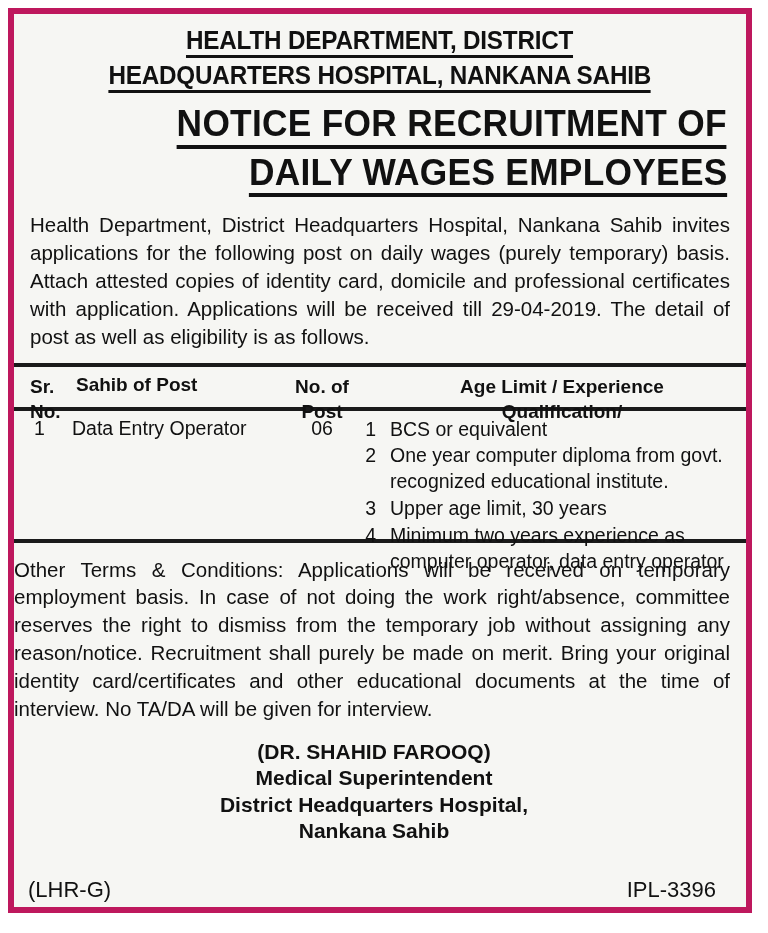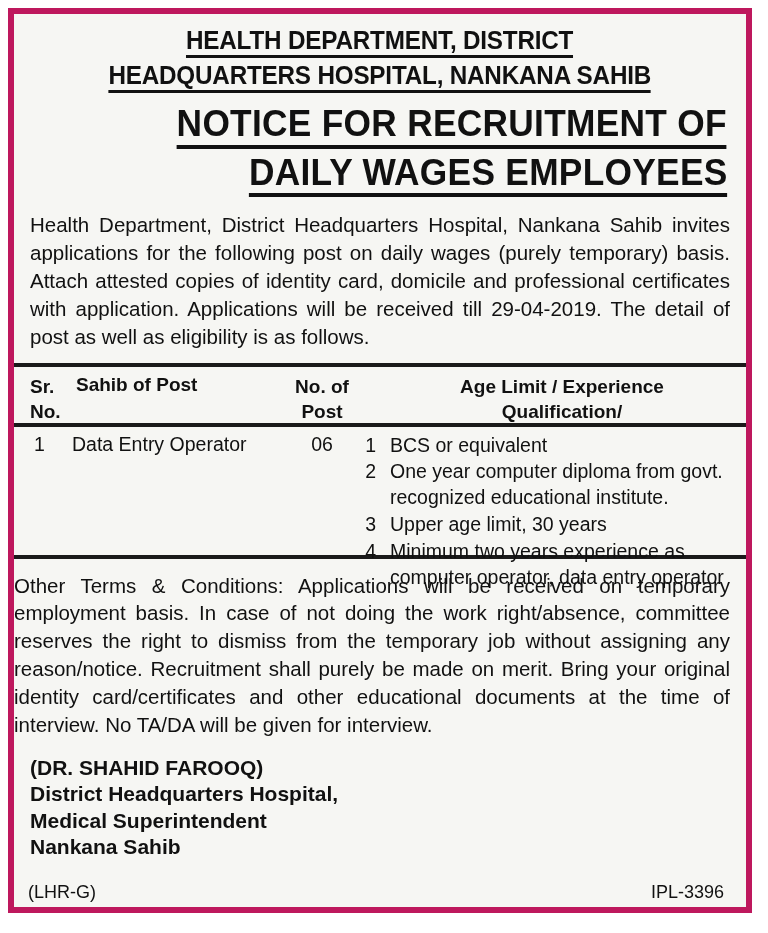--- a/index.html
+++ b/index.html
@@ -85,21 +85,21 @@
   
   .rule {
     height: 4px;
     background: #1a1a1a;
     margin: 0;
   }
 
   
   .table-head {
     position: relative;
-    height: 56px;
+    height: 40px;
     font-weight: bold;
     font-size: 19px;
   }
   .table-body {
     position: relative;
     height: 128px;
     font-size: 19.5px;
   }
   .cell { position: absolute; }
 
@@ -137,35 +137,35 @@
   .terms {
     padding: 13px 16px 10px 0;
     font-size: 20.5px;
     line-height: 1.36;
     text-align: justify;
     text-justify: inter-word;
   }
 
   
   .signature {
-    text-align: left;
+    text-align: center;
     font-weight: bold;
     font-size: 21px;
     line-height: 1.26;
     padding: 6px 28px 0 16px;
   }
 
   
   .footer {
     position: absolute;
     left: 0;
-    right: 8px;
+    right: 16px;
     bottom: 4px;
     height: 24px;
-    font-size: 18px;
+    font-size: 22px;
   }
   .footer-left  { position: absolute; left: 14px;  bottom: 0; }
   .footer-right { position: absolute; right: 14px; bottom: 0; }
 </style>
 </head>
 <body>
 
 <div class="ad-frame">
   <div class="inner">
 
@@ -224,22 +224,22 @@
         </div>
       </div>
     </div>
 
     <div class="rule"></div>
 
     <div class="terms">Other Terms &amp; Conditions: Applications will be received on temporary employment basis. In case of not doing the work right/absence, committee reserves the right to dismiss from the temporary job without assigning any reason/notice. Recruitment shall purely be made on merit. Bring your original identity card/certificates and other educational documents at the time of interview. No TA/DA will be given for interview.</div>
 
     <div class="signature">
       <div>(DR. SHAHID FAROOQ)</div>
+      <div>Medical Superintendent</div>
       <div>District Headquarters Hospital,</div>
-      <div>Medical Superintendent</div>
       <div>Nankana Sahib</div>
     </div>
 
     <div class="footer">
       <span class="footer-left">(LHR-G)</span>
       <span class="footer-right">IPL-3396</span>
     </div>
 
   </div>
 </div>

